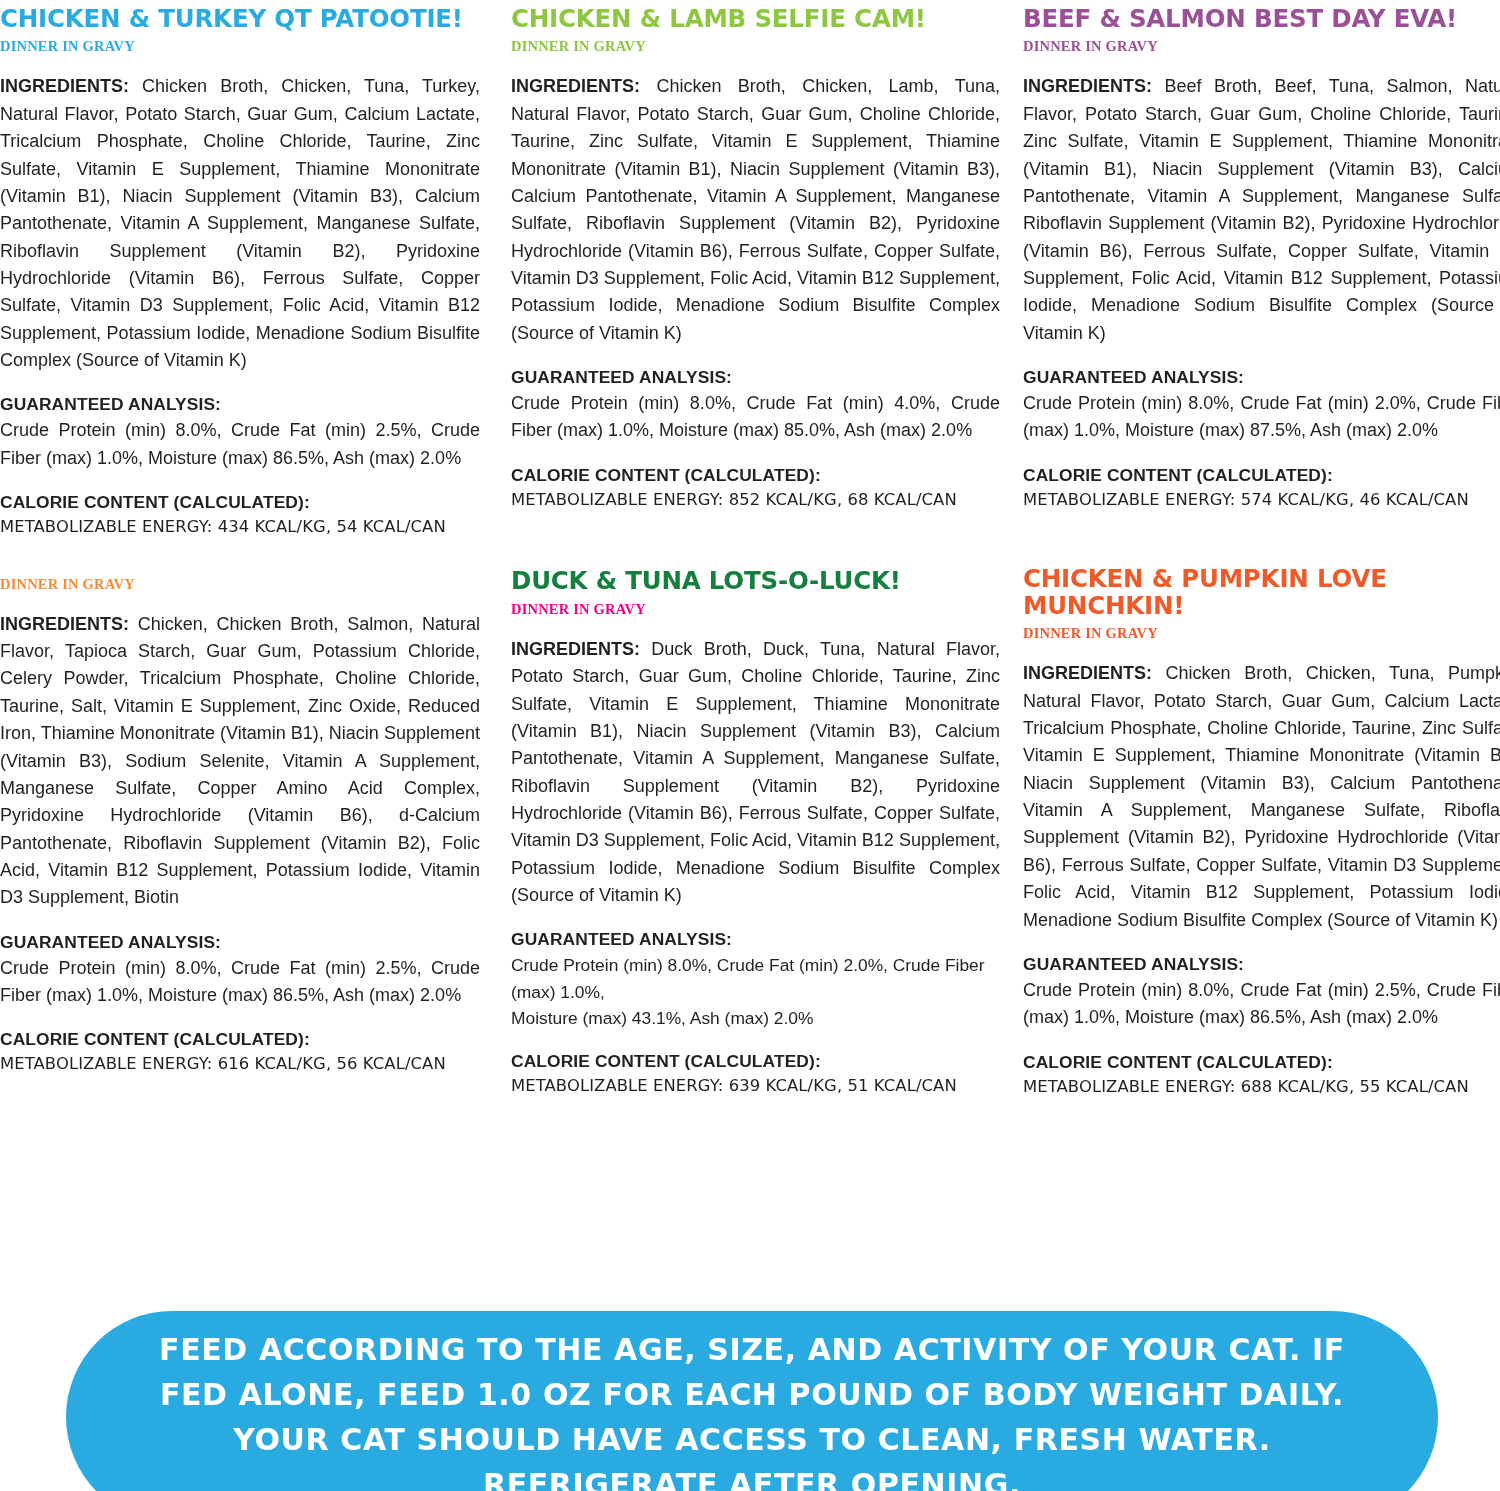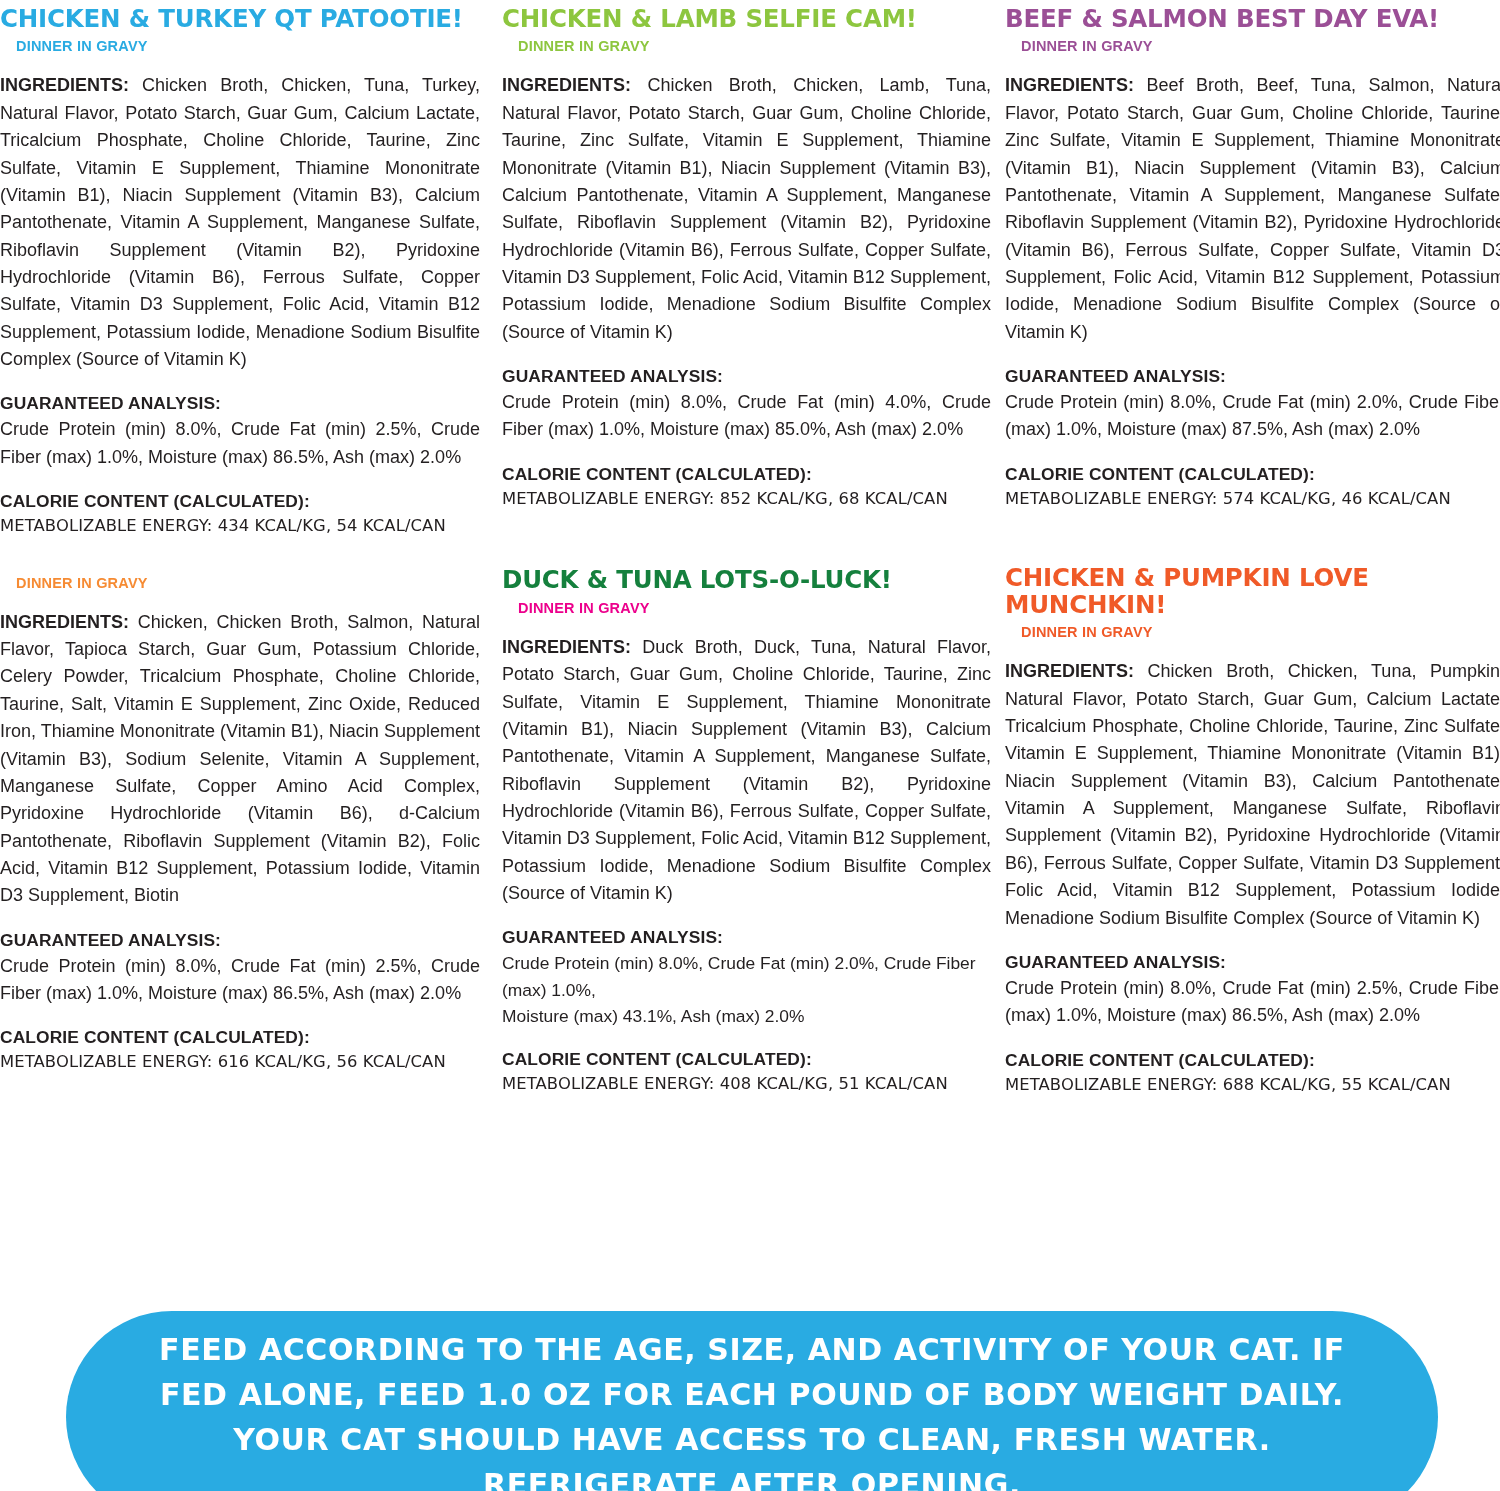--- a/index.html
+++ b/index.html
@@ -18,44 +18,44 @@
   .sheet {
     position: relative;
     width: 1500px;
     height: 1491px;
     box-sizing: border-box;
     padding: 0 0 0 0;
   }
   .grid {
     display: grid;
     grid-template-columns: 480px 497px 500px;
-    column-gap: 14px;
+    column-gap: 23px;
     padding: 6px 0 0 0;
   }
   .col {
     display: block;
   }
   .panel {
     margin-bottom: 26px;
   }
   .panel-title {
     font-family: "DejaVu Sans", sans-serif;
     font-weight: bold;
     font-size: 24.5px;
     letter-spacing: -0.2px;
     line-height: 1.08;
     margin: 0 0 6px 0;
     text-transform: uppercase;
   }
   .panel-sub {
-    font-family: Liberation Sans, sans-serif;
+    font-family: Liberation Serif, serif;
     font-weight: bold;
     font-size: 14.5px;
     letter-spacing: 0.2px;
-    margin: 0 0 18px 16px;
+    margin: 0 0 18px 0;
     text-transform: uppercase;
   }
   .body-text {
     font-size: 18px;
     line-height: 1.52;
     text-align: justify;
     text-justify: inter-word;
     color: #231f20;
     margin: 0;
   }
@@ -157,21 +157,21 @@
       </div>
 
       <div class="panel indent-2" style="margin-top:56px">
         <div class="panel-title" style="color:#15803d">DUCK &amp; TUNA LOTS-O-LUCK!</div>
         <div class="panel-sub" style="color:#EC008C">DINNER IN GRAVY</div>
         <p class="body-text"><span class="lbl">INGREDIENTS:</span> <span>Duck Broth, Duck, Tuna, Natural Flavor, Potato Starch, Guar Gum, Choline Chloride, Taurine, Zinc Sulfate, Vitamin E Supplement, Thiamine Mononitrate (Vitamin B1), Niacin Supplement (Vitamin B3), Calcium Pantothenate, Vitamin A Supplement, Manganese Sulfate, Riboflavin Supplement (Vitamin B2), Pyridoxine Hydrochloride (Vitamin B6), Ferrous Sulfate, Copper Sulfate, Vitamin D3 Supplement, Folic Acid, Vitamin B12 Supplement, Potassium Iodide, Menadione Sodium Bisulfite Complex (Source of Vitamin K)</span></p>
         <div class="section-head">GUARANTEED ANALYSIS:</div>
         <p class="small-caps-line">Crude Protein (min) 8.0%, Crude Fat (min) 2.0%, Crude Fiber (max) 1.0%,</p>
         <p class="small-caps-line">Moisture (max) 43.1%, Ash (max) 2.0%</p>
         <div class="section-head">CALORIE CONTENT (CALCULATED):</div>
-        <p class="small-caps-line kcal">METABOLIZABLE ENERGY: 408 KCAL/KG, 51 KCAL/CAN</p>
+        <p class="small-caps-line kcal">METABOLIZABLE ENERGY: 639 KCAL/KG, 51 KCAL/CAN</p>
       </div>
 
     </div>
 
     <div class="col">
 
       <div class="panel indent-3">
         <div class="panel-title" style="color:#9B4F96">BEEF &amp; SALMON BEST DAY EVA!</div>
         <div class="panel-sub" style="color:#9B4F96">DINNER IN GRAVY</div>
         <p class="body-text"><span class="lbl">INGREDIENTS:</span> <span>Beef Broth, Beef, Tuna, Salmon, Natural Flavor, Potato Starch, Guar Gum, Choline Chloride, Taurine, Zinc Sulfate, Vitamin E Supplement, Thiamine Mononitrate (Vitamin B1), Niacin Supplement (Vitamin B3), Calcium Pantothenate, Vitamin A Supplement, Manganese Sulfate, Riboflavin Supplement (Vitamin B2), Pyridoxine Hydrochloride (Vitamin B6), Ferrous Sulfate, Copper Sulfate, Vitamin D3 Supplement, Folic Acid, Vitamin B12 Supplement, Potassium Iodide, Menadione Sodium Bisulfite Complex (Source of Vitamin K)</span></p>

